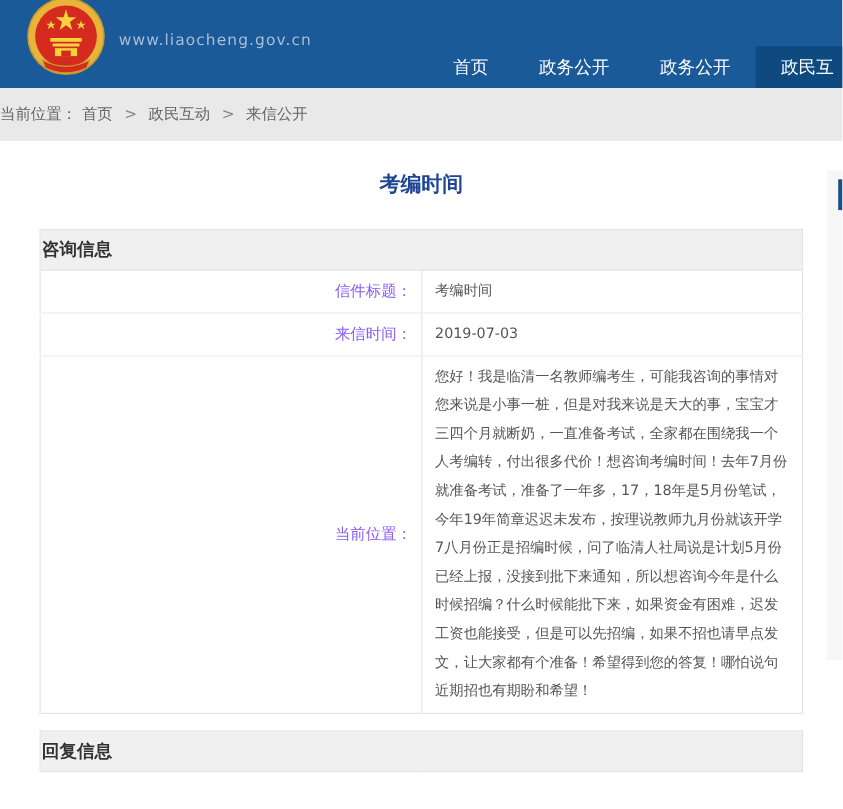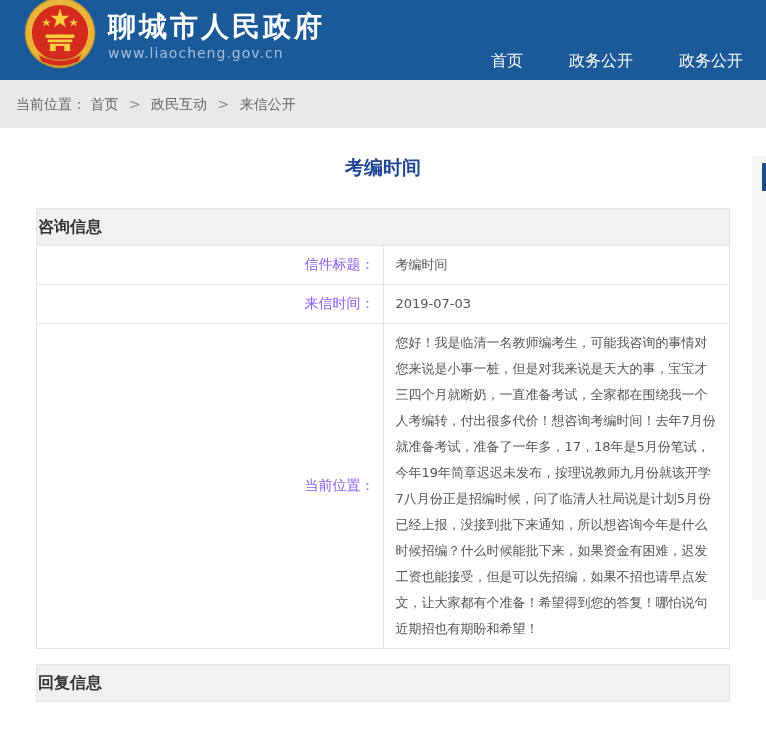--- a/index.html
+++ b/index.html
@@ -11,21 +11,21 @@
   .header{height:80px;background:#1a5a98;position:relative;}
   .brand{position:absolute;left:24px;top:-3px;display:flex;align-items:center;}
   .emblem{width:72px;height:72px;flex:0 0 auto;}
   .brand-text{margin-left:12px;padding-top:6px;}
   .site-name{color:#ffffff;font-size:28px;font-weight:bold;letter-spacing:3px;line-height:32px;}
   .site-url{color:#a9bdd6;font-size:14px;letter-spacing:1px;margin-top:2px;}
   .main-nav{position:absolute;right:0;bottom:0;display:flex;height:38px;}
   .nav-item{color:#ffffff;font-size:16px;line-height:38px;padding:0 23px;cursor:pointer;white-space:nowrap;}
   .nav-item.active{background:#0e4a80;padding-right:8px;}
   
-  .breadcrumb{height:48px;background:#e9e9e9;line-height:48px;padding-left:16px;color:#666;font-size:14px;}
+  .breadcrumb{height:48px;background:#e9e9e9;line-height:48px;color:#666;font-size:14px;}
   .breadcrumb a{color:#666;text-decoration:none;cursor:pointer;}
   .crumb-sep{margin:0 6px;color:#888;}
   
   .tabbar{margin:0 20px;border-bottom:1px solid #dcdcdc;height:47px;box-sizing:border-box;}
   .tab{display:inline-block;height:47px;line-height:52px;padding:0 12px 0 2px;box-sizing:border-box;
        color:#51739f;font-size:15px;border-bottom:2px solid #223d66;cursor:pointer;min-width:72px;}
   
   .page-title{text-align:center;color:#1f4693;font-weight:bold;font-size:19px;margin:27px 0 27px;}
   
   table.info-table{width:694px;margin:0 auto 15px;border:1px solid #e3e3e3;border-collapse:collapse;table-layout:fixed;}
@@ -52,28 +52,28 @@
         <polygon fill="#f7d23e" points="50,16 53,26 63,26 55,32 58,42 50,36 42,42 45,32 37,26 47,26"></polygon>
         <polygon fill="#f7d23e" points="31,30 32.5,34 37,34 33.5,36.5 35,41 31,38 27,41 28.5,36.5 25,34 29.5,34"></polygon>
         <polygon fill="#f7d23e" points="69,30 70.5,34 75,34 71.5,36.5 73,41 69,38 65,41 66.5,36.5 63,34 67.5,34"></polygon>
         <rect x="30" y="52" width="40" height="5" rx="1" fill="#f7d23e"></rect>
         <rect x="33" y="59" width="34" height="4" rx="1" fill="#f7d23e"></rect>
         <rect x="36" y="65" width="28" height="10" fill="#f7d23e"></rect>
         <rect x="44" y="68" width="12" height="7" fill="#d42b1e"></rect>
         <path d="M20 80 Q50 96 80 80 L76 90 Q50 102 24 90 Z" fill="#d42b1e" stroke="#c59a30" stroke-width="1.5"></path>
       </svg>
       <div class="brand-text">
-        <div class="site-name">聊城市人民政府</div>
         <div class="site-url">www.liaocheng.gov.cn</div>
       </div>
     </div>
     <div class="main-nav">
       <div class="nav-item">首页</div>
       <div class="nav-item">政务公开</div>
       <div class="nav-item">政务公开</div>
+      <div class="nav-item active">政民互</div>
     </div>
   </div>
 
   <div class="breadcrumb">
     <span>当前位置：</span>
     <a>首页</a>
     <span class="crumb-sep">&gt;</span>
     <a>政民互动</a>
     <span class="crumb-sep">&gt;</span>
     <a>来信公开</a>

